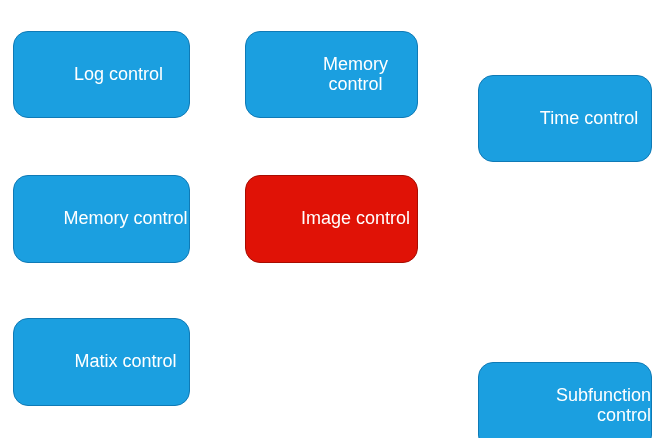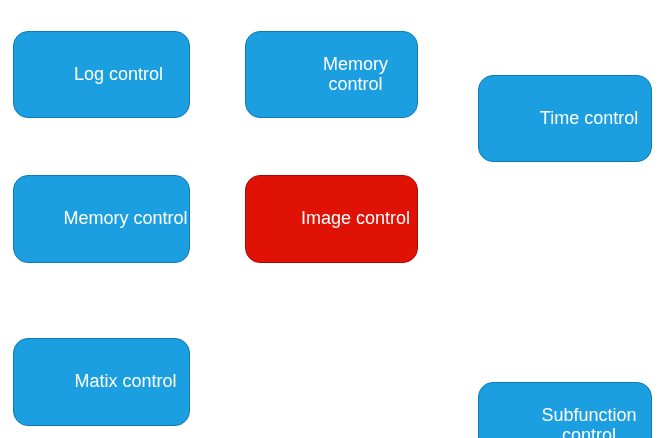--- a/index.html
+++ b/index.html
@@ -42,21 +42,21 @@
     border-color: var(--btn-red-border, #a80c00);
     text-align: center;
   }
   
   .c0 { left: 13px;  width: 177px; }
   .c1 { left: 245px; width: 173px; }
   .c2 { left: 478px; width: 174px; margin-top: 44px; }
   
   .r0 { top: 31px;  height: 87px; }
   .r1 { top: 175px; height: 88px; }
-  .r2 { top: 338px; height: 88px; }
+  .r2 { top: 318px; height: 88px; text-align: right; }
   
   .offset-right { padding-left: 34px; }
 </style>
 </head>
 <body>
 
 <div class="window">
 
   <div class="btn r0 c0 offset-right blue">Log control</div>
 

